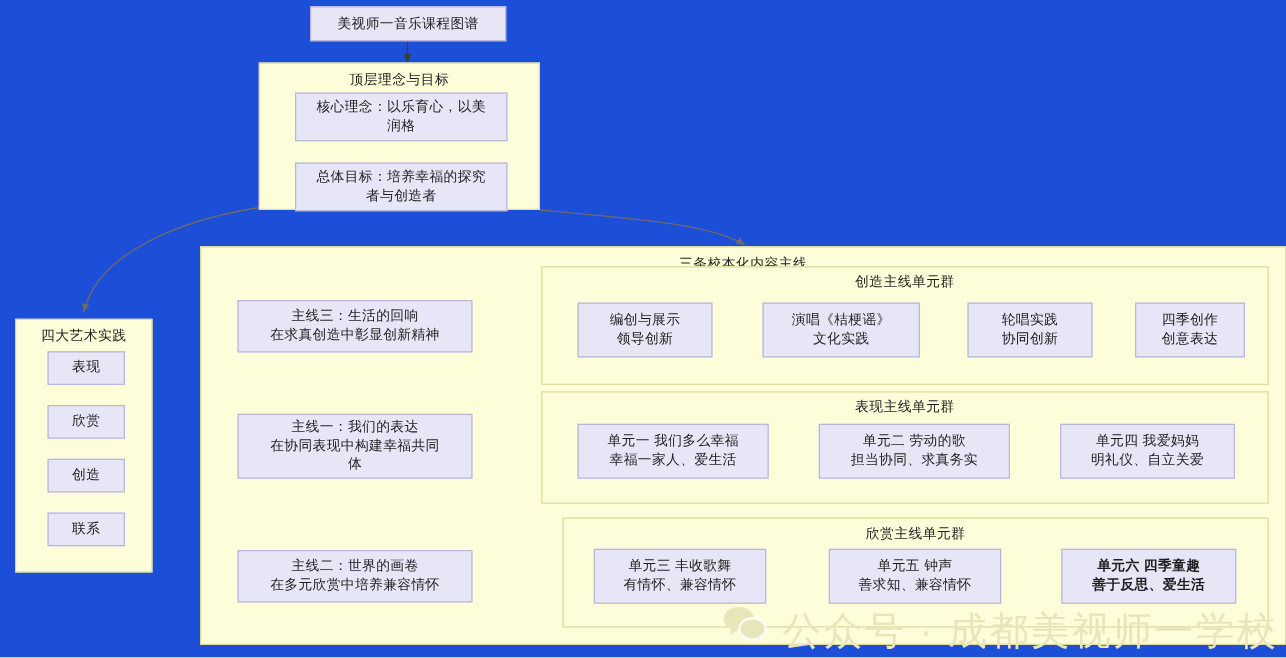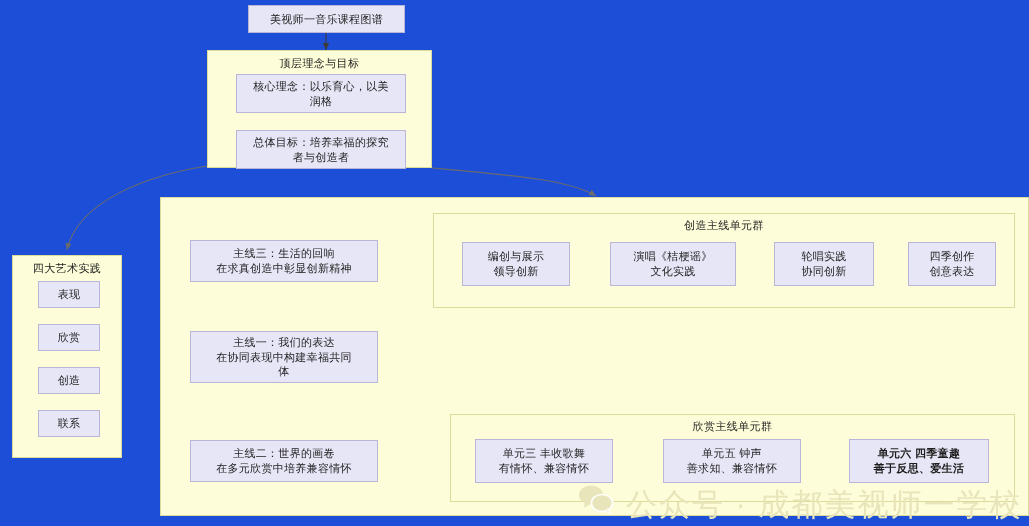--- a/index.html
+++ b/index.html
@@ -149,20 +149,21 @@
     </div>
     <div class="node" style="left:25px; top:111px; width:62px; height:27px;">
       <span class="ln">创造</span>
     </div>
     <div class="node" style="left:25px; top:154px; width:62px; height:27px;">
       <span class="ln">联系</span>
     </div>
   </div>
 
   <div class="panel" style="left:160px; top:197px; width:869px; height:319px;">
+    <div class="panel-title">三条校本化内容主线</div>
 
     <div class="node" style="left:29px; top:42px; width:188px; height:42px;">
       <span class="ln">主线三：生活的回响</span>
       <span class="ln">在求真创造中彰显创新精神</span>
     </div>
 
     <div class="subpanel" style="left:272px; top:15px; width:582px; height:95px;">
       <div class="panel-title">创造主线单元群</div>
 
       <div class="node" style="left:28px; top:28px; width:108px; height:44px;">
@@ -182,20 +183,36 @@
         <span class="ln">创意表达</span>
       </div>
     </div>
 
     <div class="node" style="left:29px; top:133px; width:188px; height:52px;">
       <span class="ln">主线一：我们的表达</span>
       <span class="ln">在协同表现中构建幸福共同</span>
       <span class="ln">体</span>
     </div>
 
+    <div class="subpanel" style="left:272px; top:115px; width:582px; height:90px;">
+      <div class="panel-title">表现主线单元群</div>
+
+      <div class="node" style="left:28px; top:25px; width:153px; height:44px;">
+        <span class="ln">单元一 我们多么幸福</span>
+        <span class="ln">幸福一家人、爱生活</span>
+      </div>
+      <div class="node" style="left:221px; top:25px; width:153px; height:44px;">
+        <span class="ln">单元二 劳动的歌</span>
+        <span class="ln">担当协同、求真务实</span>
+      </div>
+      <div class="node" style="left:414px; top:25px; width:140px; height:44px;">
+        <span class="ln">单元四 我爱妈妈</span>
+        <span class="ln">明礼仪、自立关爱</span>
+      </div>
+    </div>
 
     <div class="node" style="left:29px; top:242px; width:188px; height:42px;">
       <span class="ln">主线二：世界的画卷</span>
       <span class="ln">在多元欣赏中培养兼容情怀</span>
     </div>
 
     <div class="subpanel" style="left:289px; top:216px; width:565px; height:88px;">
       <div class="panel-title">欣赏主线单元群</div>
 
       <div class="node" style="left:24px; top:24px; width:138px; height:44px;">

